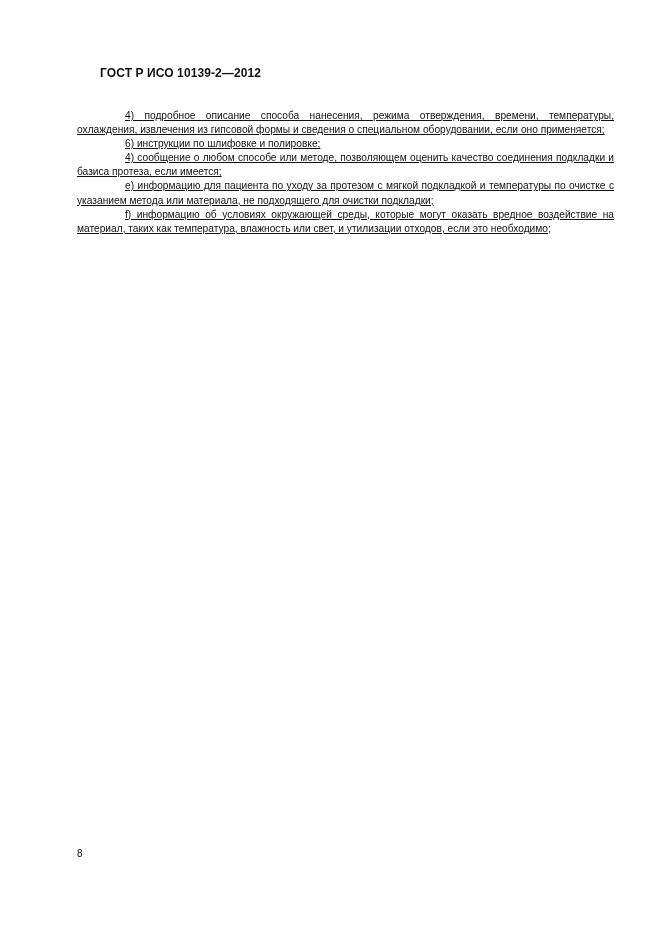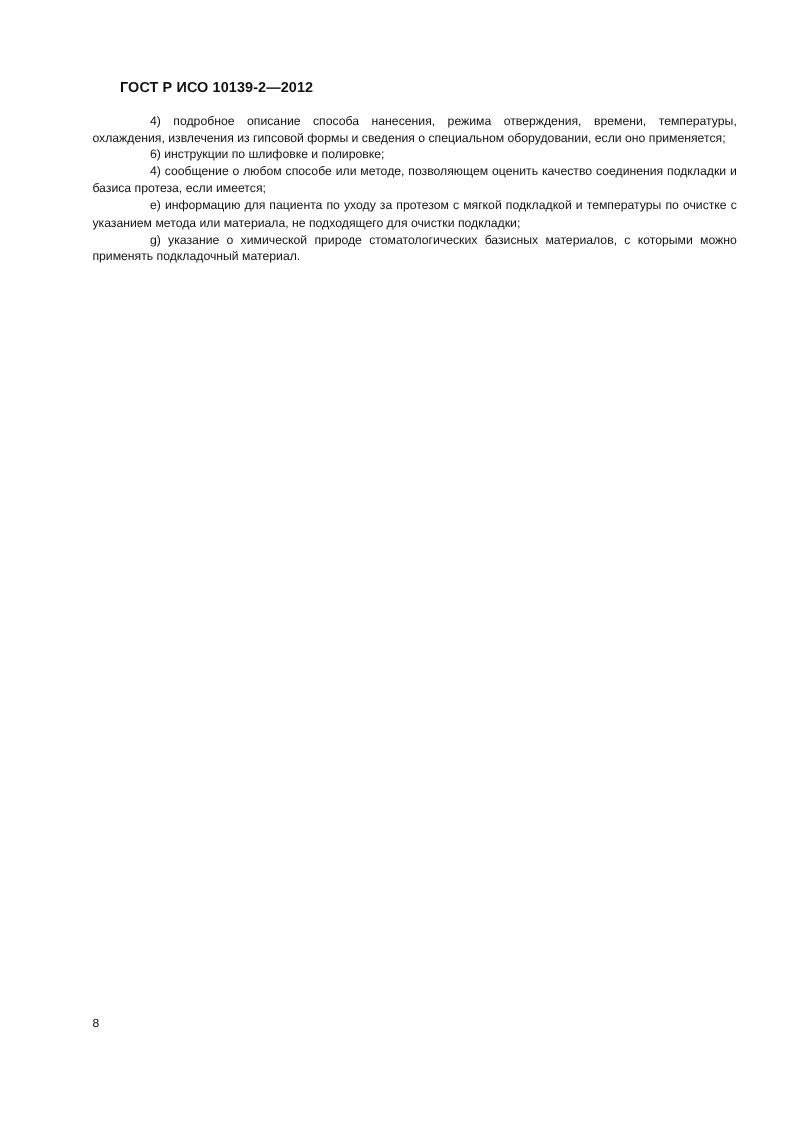--- a/index.html
+++ b/index.html
@@ -1,29 +1,29 @@
 <!DOCTYPE html>
 <html><head>
 <meta charset="utf-8">
 <style>
   html, body { margin: 0; padding: 0; background: #ffffff; }
   body { width: 661px; height: 936px; position: relative; overflow: hidden;
          font-family: "Liberation Sans", sans-serif; color: #111; }
   .header { position: absolute; left: 77px; top: 66px; font-size: 12px; font-weight: bold; letter-spacing: 0.1px; margin-left: 23px; }
-  .body-text { position: absolute; left: 77px; top: 95px; width: 537px; font-size: 10.2px; line-height: 14.1px; }
+  .body-text { position: absolute; left: 77px; top: 109px; width: 537px; font-size: 10.2px; line-height: 14.1px; text-decoration: underline; }
   .para { text-align: justify; margin: 0; }
   .para.indent { text-indent: 48px; }
   .page-num { position: absolute; left: 77px; top: 848px; font-size: 10px; }
 </style>
 </head>
 <body>
 
 <div class="header">ГОСТ Р ИСО 10139-2—2012</div>
 
 <div class="body-text">
   <p class="para indent">4) подробное описание способа нанесения, режима отверждения, времени, температуры, охлаждения, извлечения из гипсовой формы и сведения о специальном оборудовании, если оно применяется;</p>
   <p class="para indent">6) инструкции по шлифовке и полировке;</p>
   <p class="para indent">4) сообщение о любом способе или методе, позволяющем оценить качество соединения подкладки и базиса протеза, если имеется;</p>
   <p class="para indent">e) информацию для пациента по уходу за протезом с мягкой подкладкой и температуры по очистке с указанием метода или материала, не подходящего для очистки подкладки;</p>
-  <p class="para indent">g) указание о химической природе стоматологических базисных материалов, с которыми можно применять подкладочный материал.</p>
+  <p class="para indent">f) информацию об условиях окружающей среды, которые могут оказать вредное воздействие на материал, таких как температура, влажность или свет, и утилизации отходов, если это необходимо;</p>
 </div>
 
 <div class="page-num">8</div>
 
 </body></html>

